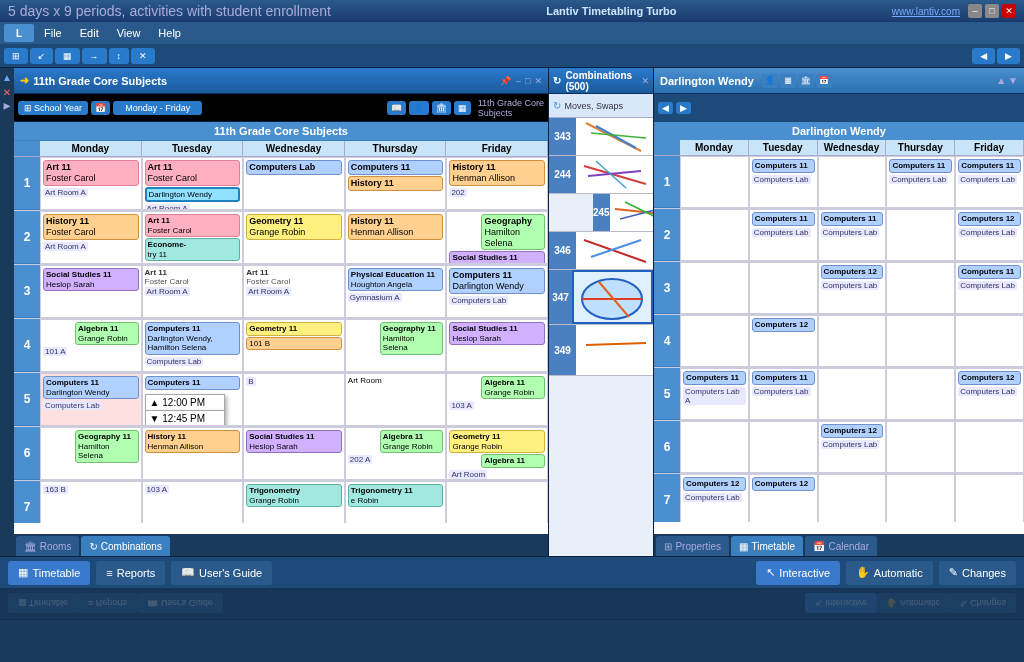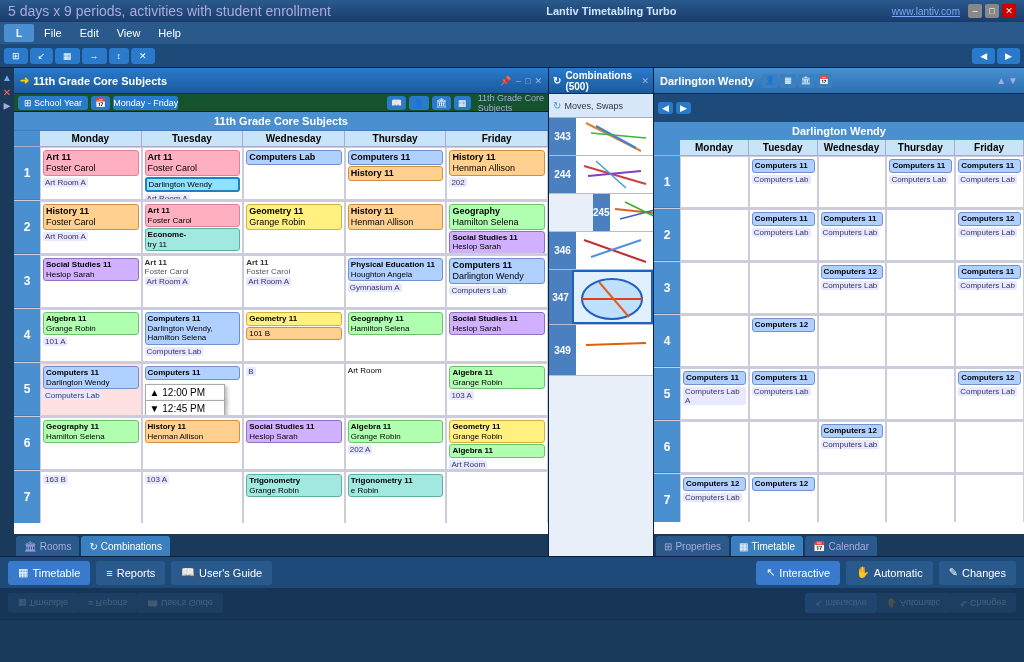--- a/index.html
+++ b/index.html
@@ -67,22 +67,22 @@
       align-items: center;
       padding: 0 6px;
       color: white;
       font-size: 11px;
       font-weight: bold;
       border-bottom: 1px solid #0a3060;
     }
     
     
     .panel-toolbar {
-      height: 18px;
-      background: #14532d;
+      height: 28px;
+      background: #000000;
       display: flex;
       align-items: center;
       padding: 0 4px;
       gap: 3px;
       border-bottom: 1px solid #0a2040;
     }
     
     
     .timetable-grid {
       flex: 1;
@@ -112,21 +112,21 @@
     
     .subject-card {
       border-radius: 3px;
       padding: 1px 2px;
       margin-bottom: 1px;
       font-size: 9px;
       line-height: 1.2;
     }
     .card-pink { background: #ffb0c0; border: 1px solid #e0809a; }
     .card-blue { background: #b0d0ff; border: 1px solid #7090d0; }
-    .card-green { background: #b0ffb0; border: 1px solid #70c070; }
+    .card-green { background: #b0ffb0; border: 1px solid #70c070; margin-left: 32px; }
     .card-yellow { background: #fff080; border: 1px solid #d0b040; }
     .card-orange { background: #ffd090; border: 1px solid #d09040; }
     .card-purple { background: #d0b0ff; border: 1px solid #9070c0; }
     .card-teal { background: #a0e8e0; border: 1px solid #60b0a0; }
     .card-selected { background: #90d0ff; border: 2px solid #2060a0; }
     
     .room-label {
       font-size: 8px;
       color: #336;
       background: #e8e8ff;
@@ -346,21 +346,21 @@
         <button style="background:none;border:none;color:#aad;cursor:pointer;font-size:9px;">📌</button>
         <button style="background:none;border:none;color:#aad;cursor:pointer;font-size:9px;">–</button>
         <button style="background:none;border:none;color:#aad;cursor:pointer;font-size:9px;">□</button>
         <button style="background:none;border:none;color:#aad;cursor:pointer;font-size:9px;">✕</button>
       </div>
     </div>
 
     <div class="panel-toolbar">
       <button class="btn-blue" style="font-size:9px;padding:2px 6px;">⊞ School Year</button>
       <button class="btn-blue" style="font-size:9px;padding:2px 4px;">📅</button>
-      <button class="btn-blue" style="font-size:9px;padding:2px 0;">Monday - Friday</button>
+      <button class="btn-blue" style="font-size:9px;padding:2px 12px;">Monday - Friday</button>
       <div style="flex:1;"></div>
       <button class="btn-blue" style="font-size:9px;padding:2px 4px;">📖</button>
       <button class="btn-blue" style="font-size:9px;padding:2px 4px;">👤</button>
       <button class="btn-blue" style="font-size:9px;padding:2px 4px;">🏛</button>
       <button class="btn-blue" style="font-size:9px;padding:2px 4px;">▦</button>
       <span style="color:#aad;font-size:9px;margin-left:4px;">11th Grade Core<br>Subjects</span>
     </div>
 
     <div class="timetable-grid">
 

